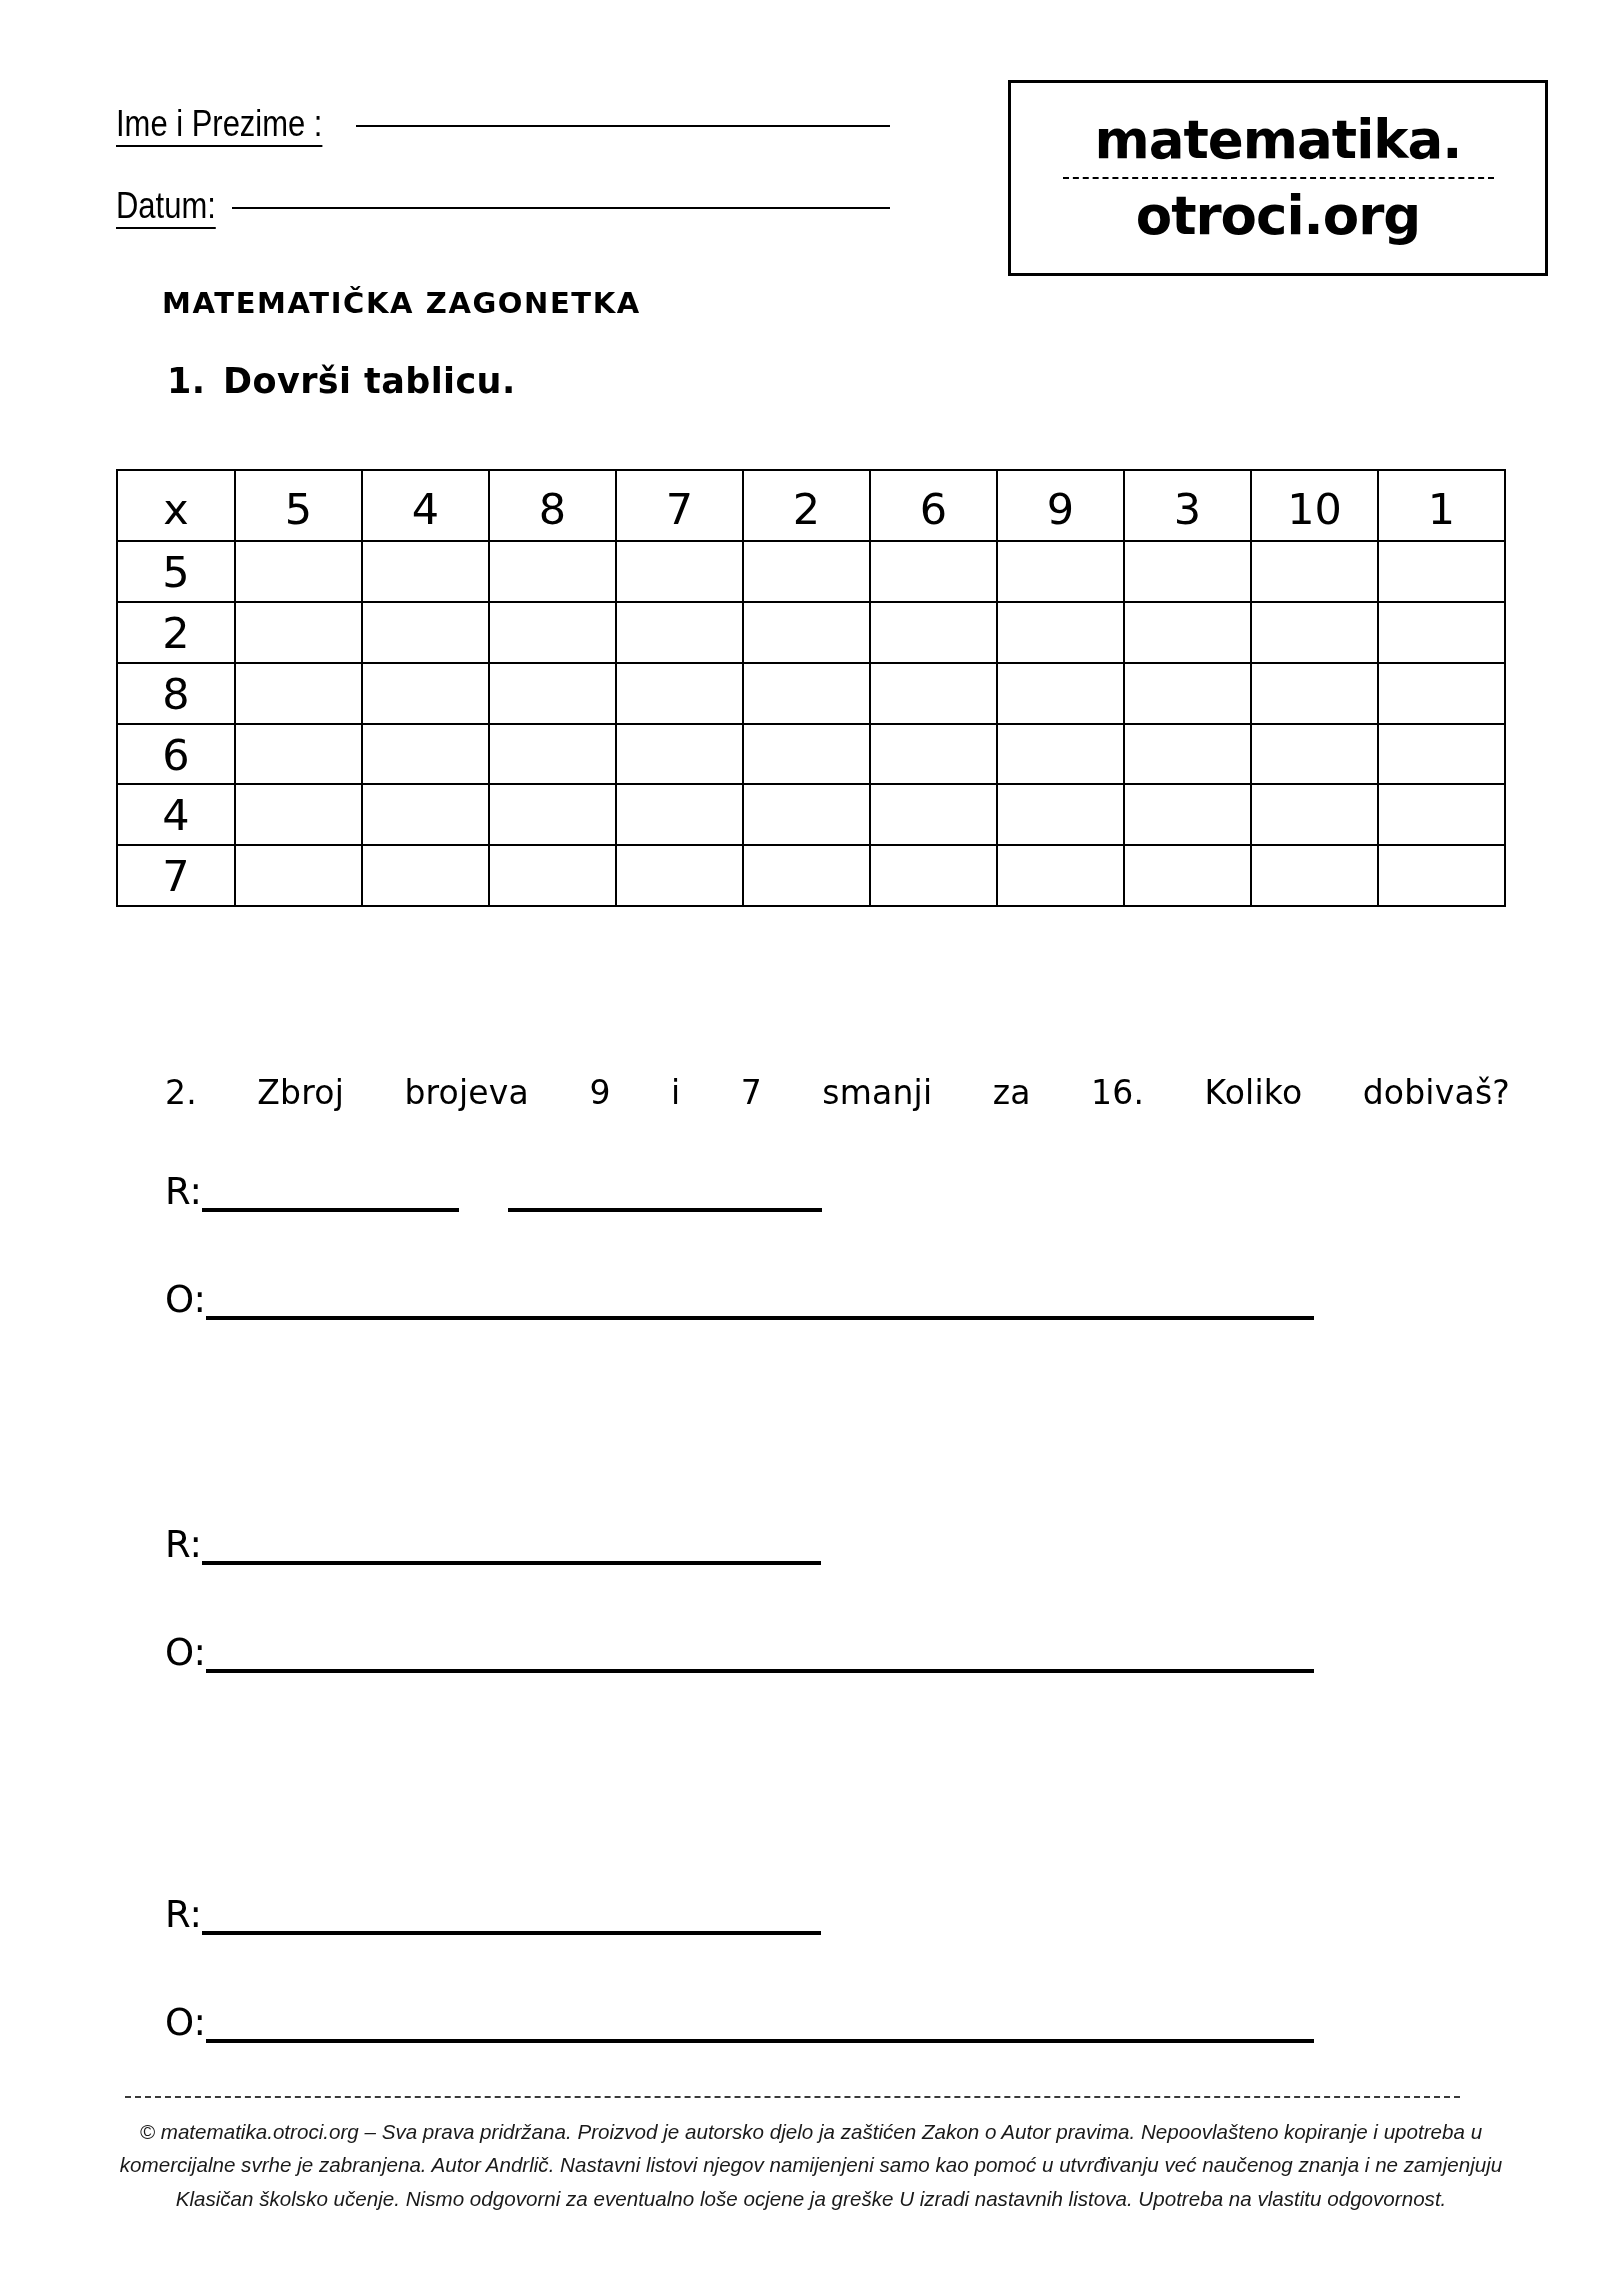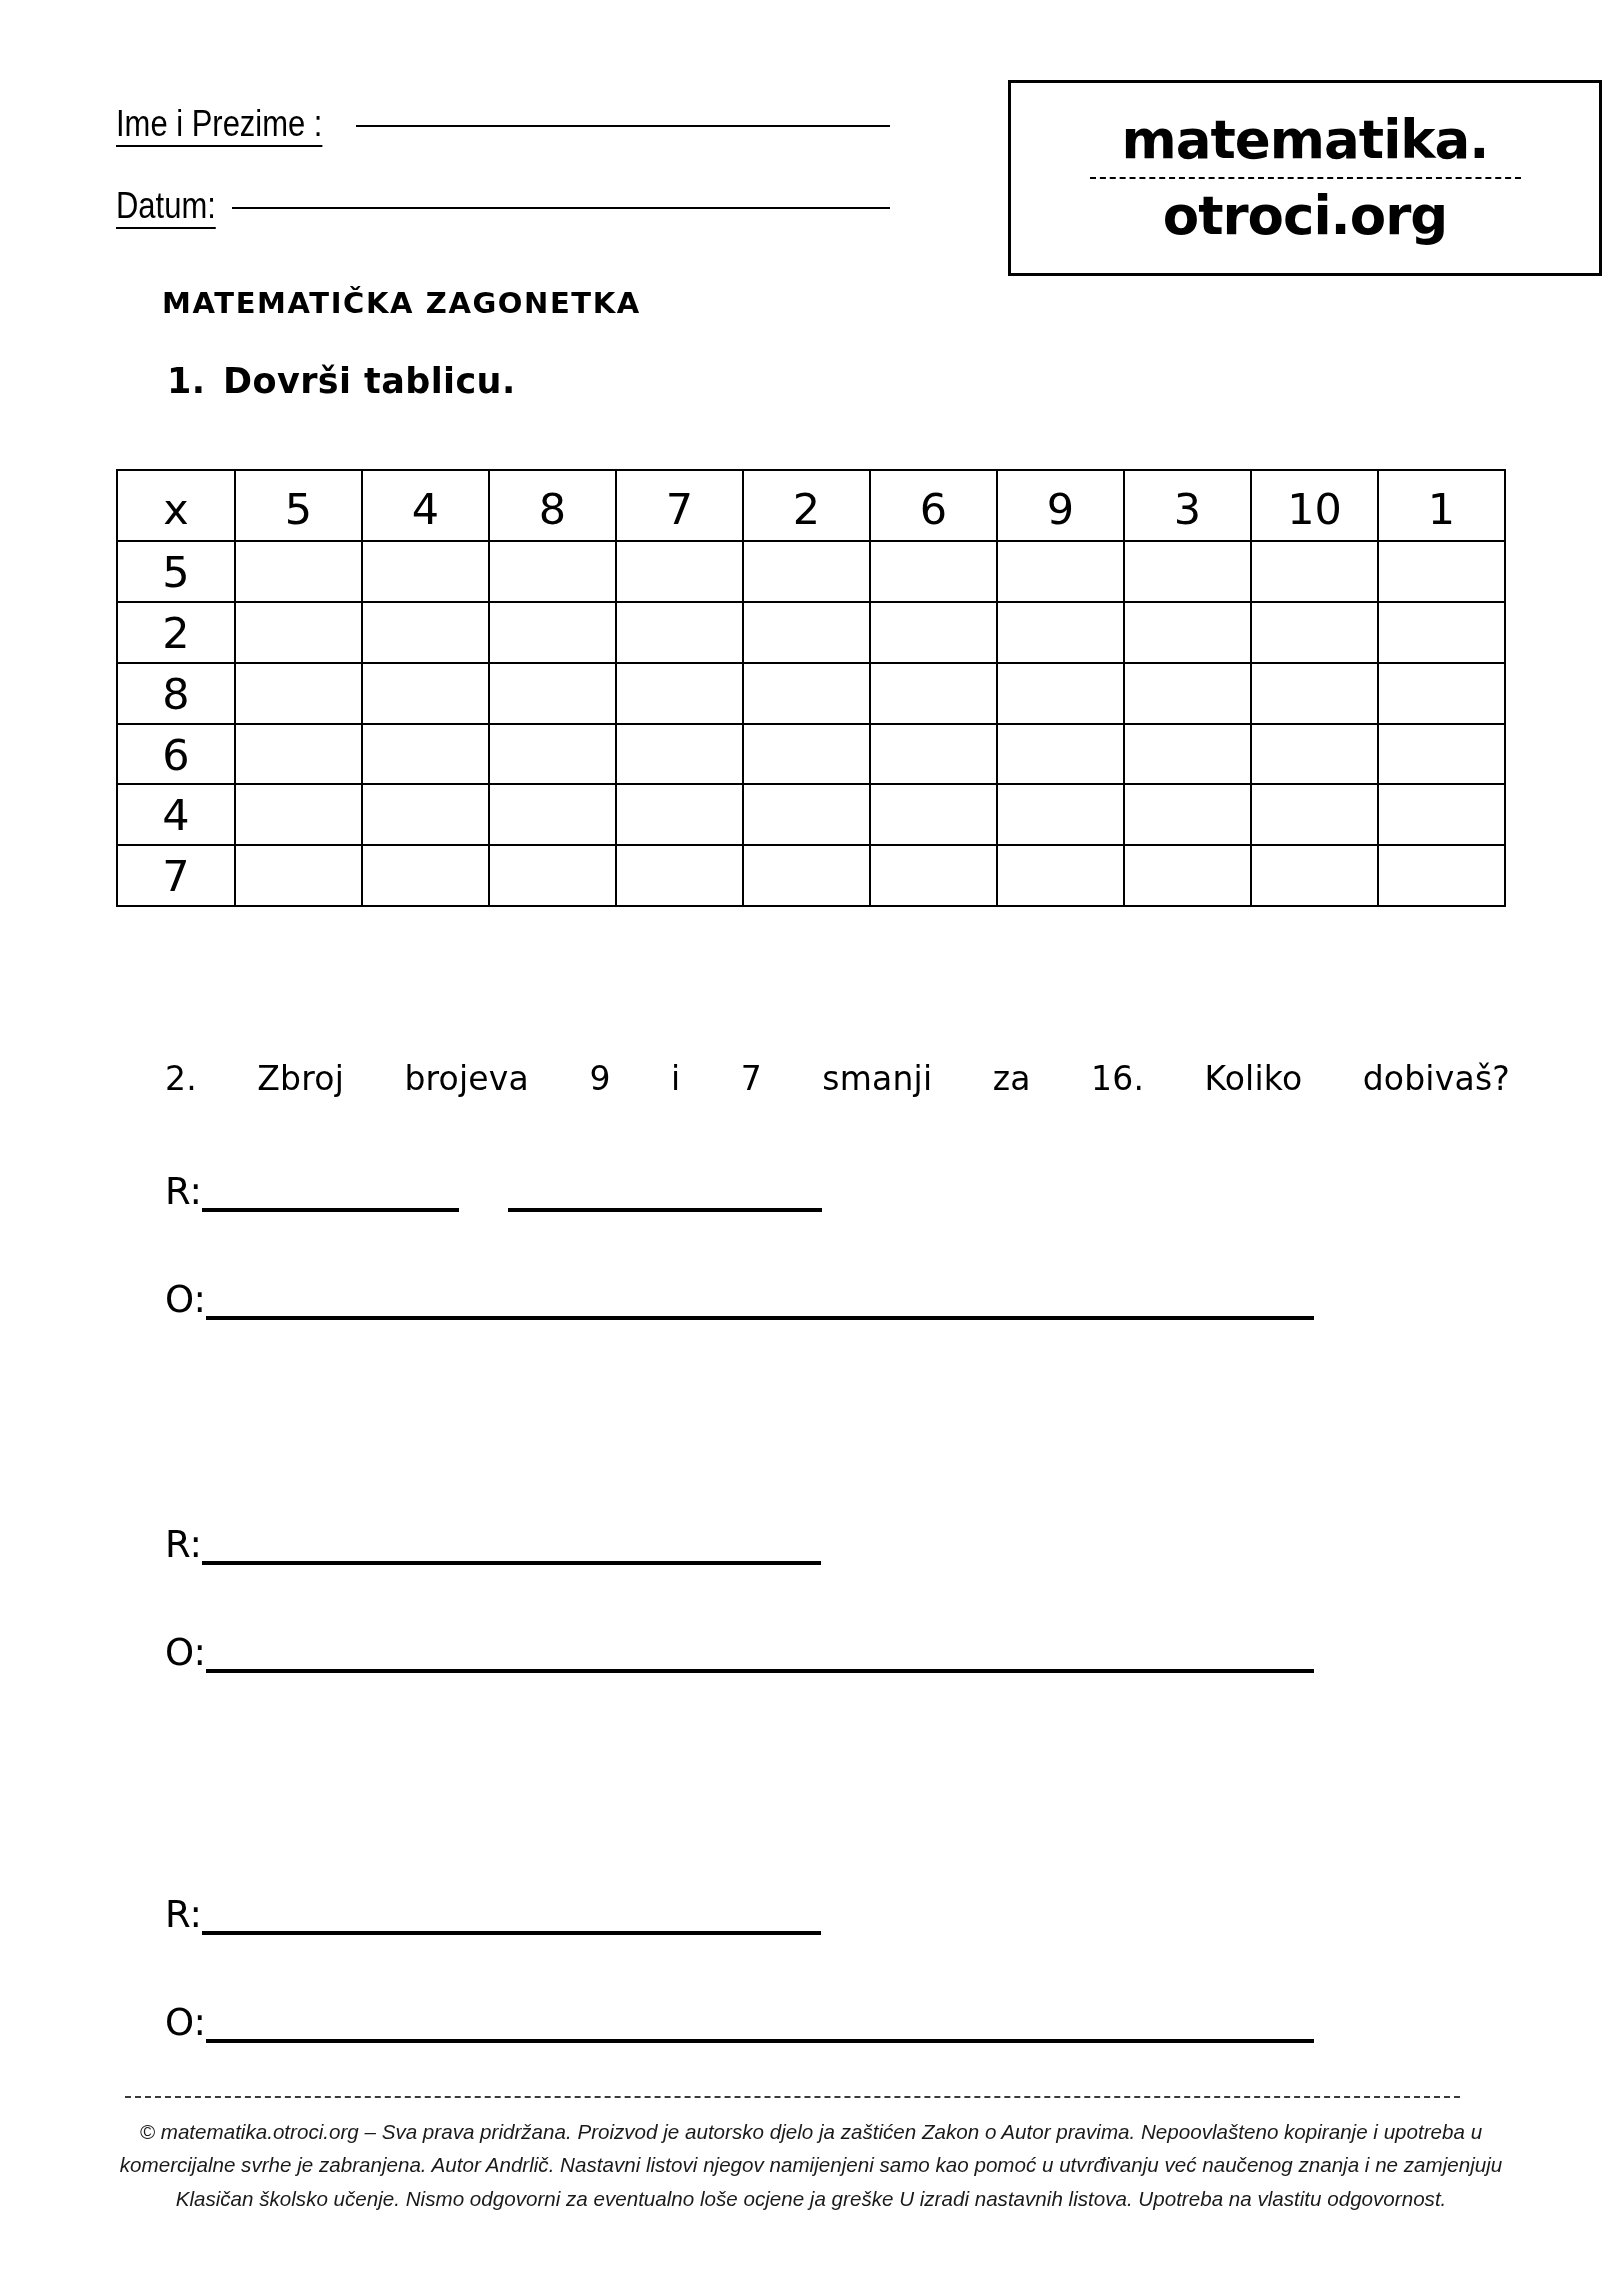--- a/index.html
+++ b/index.html
@@ -44,21 +44,21 @@
     margin-bottom: 0px;
   }
   #ime-row { left: 116px; top: 106px; width: 774px; }
   #datum-row { left: 116px; top: 188px; width: 774px; }
 
   
   .logo-box {
     position: absolute;
     left: 1008px;
     top: 80px;
-    width: 594px;
+    width: 540px;
     height: 196px;
     border: 3.9px solid #000;
     box-sizing: border-box;
     display: flex;
     flex-direction: column;
     justify-content: center;
     align-items: center;
     background: #fff;
   }
   .logo-line {
@@ -136,20 +136,21 @@
     line-height: 1.32;
     letter-spacing: 0.2px;
   }
   .problem .ptext {
     display: block;
     text-indent: 0;
   }
   .problem.justify .ptext {
     text-align: justify;
     text-align-last: justify;
+    margin-top: 14px;
   }
   .problem.hang {
     padding-left: 55px;
     text-indent: -55px;
   }
 
   #p2 { left: 165px; top: 1057px; width: 1345px; }
   #p3 { left: 165px; top: 1368px; width: 1341px; }
   #p4 { left: 165px; top: 1711px; width: 1345px; }
 

